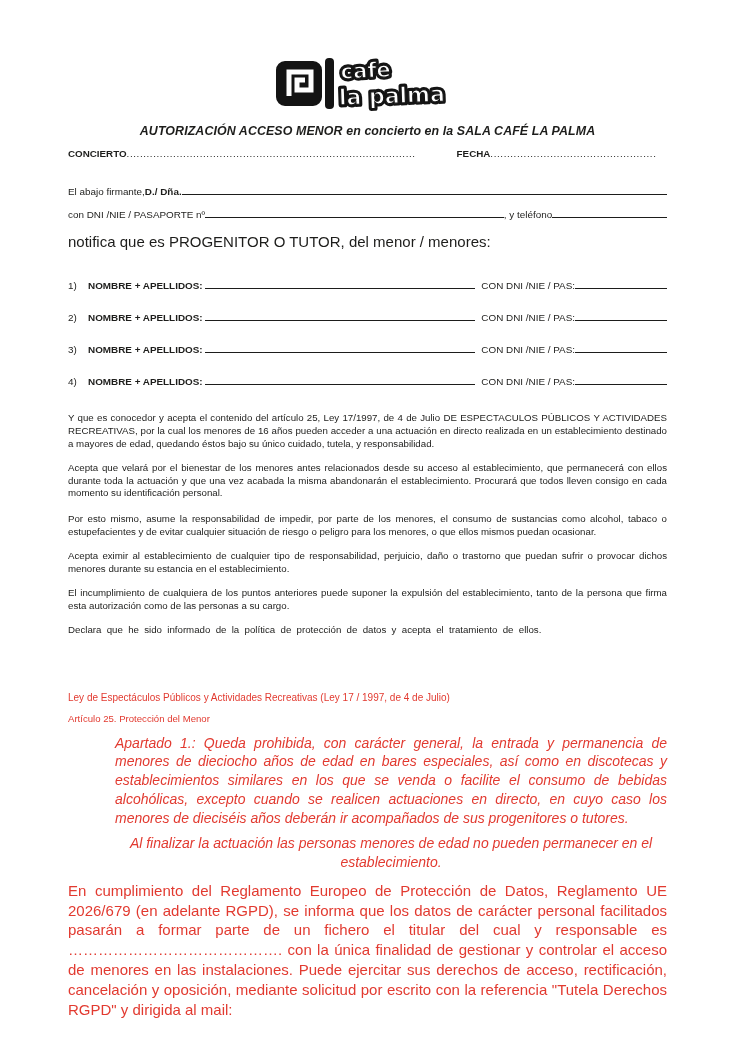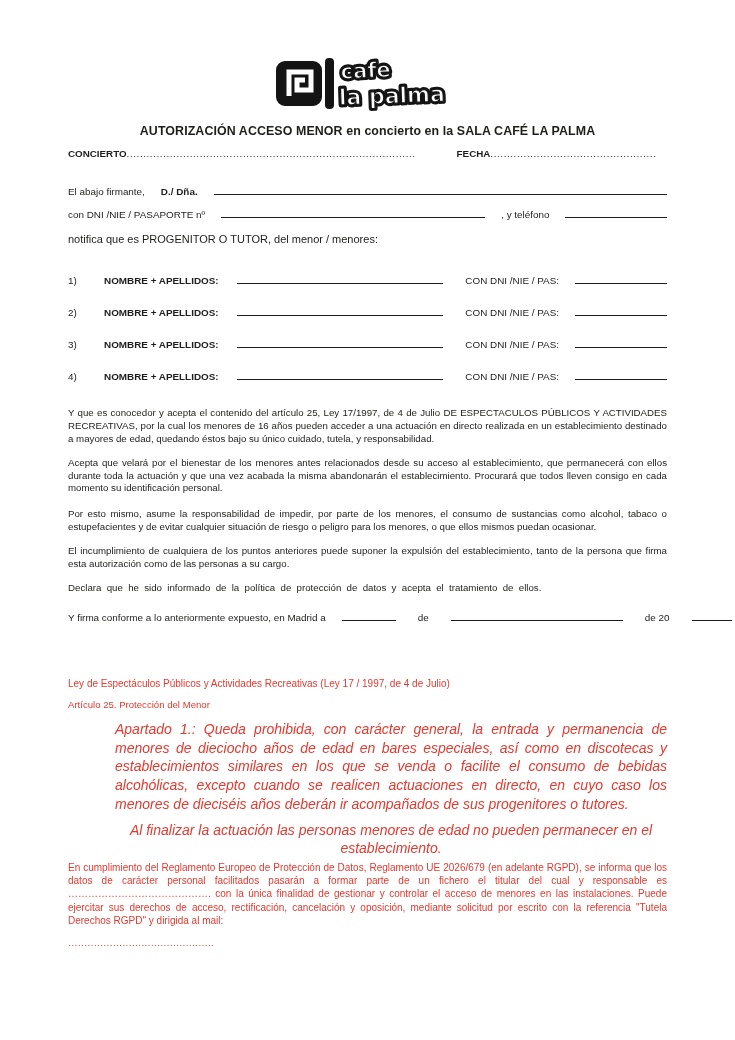--- a/index.html
+++ b/index.html
@@ -15,52 +15,53 @@
     overflow:hidden;
   }
   .logo-row { display:flex; justify-content:center; height:56px; }
   .doc-title {
     margin-top:13px;
     text-align:center;
     font-size:12.4px;
     font-weight:bold;
     letter-spacing:0.1px;
     white-space:nowrap;
+    font-style:italic;
   }
   .hdr-line {
     margin-top:10px;
     display:flex;
     align-items:center;
     font-size:9.8px;
   }
   .b { font-weight:bold; }
   .dots {
     display:inline-block;
     overflow:hidden;
     white-space:nowrap;
     letter-spacing:0.6px;
     vertical-align:baseline;
   }
   .dots-concierto { width:288px; }
   .hdr-gap { width:42px; }
   .dots-fecha { width:166px; }
 
-  .row { display:flex; align-items:flex-end; font-size:9.9px;gap:16px; }
+  .row { display:flex; align-items:flex-end; font-size:9.9px; }
   .row > span { white-space:nowrap; }
   .fill {
     border-bottom:1px solid #1d1d1b;
     height:1px;
     margin-bottom:2px;
     flex:1;
   }
   .fill-fixed { flex:none; }
 
   .signer-1 { margin-top:27px; }
   .signer-2 { margin-top:12px; }
-  .signer-3 { margin-top:13px; font-size:11px; }
+  .signer-3 { margin-top:13px; font-size:15px; }
 
   .minor-row { margin-top:21px; }
   .minor-row.first { margin-top:30px; }
   .minor-num { width:20px; }
   .minor-dni { margin-left:6px; }
   .fill-dni { width:92px; }
   .fill-name { margin-left:2px; }
 
   .para {
     margin:11px 0 0 0;
@@ -83,22 +84,22 @@
   .legal-article { margin-top:10px; font-size:9.6px; }
   .apartado {
     margin:10px 0 0 47px;
     font-size:14px;
     font-style:italic;
     line-height:1.34;
     text-align:justify;
   }
   .apartado-final { margin-top:7px; text-align:center; }
   .rgpd {
-    margin-top:3px;
-    font-size:10px;
+    margin-top:9px;
+    font-size:15px;
     line-height:1.32;
     text-align:justify;
   }
   .rgpd-dots { margin-top:1px; font-size:9.6px; letter-spacing:0.5px; }
 </style>
 </head>
 <body>
 
 <div class="page">
 
@@ -172,31 +173,24 @@
     <span class="minor-num">4)</span>
     <span class="b">NOMBRE + APELLIDOS:</span>
     <span class="fill fill-name"></span>
     <span class="minor-dni">CON DNI /NIE / PAS:</span>
     <span class="fill fill-fixed fill-dni"></span>
   </div>
 
   <p class="para p-first">Y que es conocedor y acepta el contenido del artículo 25, Ley 17/1997, de 4 de Julio DE ESPECTACULOS PÚBLICOS Y ACTIVIDADES RECREATIVAS, por la cual los menores de 16 años pueden acceder a una actuación en directo realizada en un establecimiento destinado a mayores de edad, quedando éstos bajo su único cuidado, tutela, y responsabilidad.</p>
   <p class="para">Acepta que velará por el bienestar de los menores antes relacionados desde su acceso al establecimiento, que permanecerá con ellos durante toda la actuación y que una vez acabada la misma abandonarán el establecimiento. Procurará que todos lleven consigo en cada momento su identificación personal.</p>
   <p class="para gap-up">Por esto mismo, asume la responsabilidad de impedir, por parte de los menores, el consumo de sustancias como alcohol, tabaco o estupefacientes y de evitar cualquier situación de riesgo o peligro para los menores, o que ellos mismos puedan ocasionar.</p>
+  <p class="para">Acepta eximir al establecimiento de cualquier tipo de responsabilidad, perjuicio, daño o trastorno que puedan sufrir o provocar dichos menores durante su estancia en el establecimiento.</p>
   <p class="para">El incumplimiento de cualquiera de los puntos anteriores puede suponer la  expulsión del establecimiento, tanto de la persona que firma esta autorización como de las personas a su cargo.</p>
   <p class="para wide">Declara que he sido informado de la política de protección de datos y acepta el tratamiento de ellos.</p>
 
-  <div class="row sig-row">
-    <span>Y firma conforme a lo anteriormente expuesto, en Madrid a</span>
-    <span class="fill fill-fixed sig-b1"></span>
-    <span class="sig-de">de</span>
-    <span class="fill fill-fixed sig-b2"></span>
-    <span class="sig-de">de 20</span>
-    <span class="fill fill-fixed sig-b3"></span>
-  </div>
 
   <div class="red legal-title">Ley de Espectáculos Públicos y Actividades Recreativas (Ley 17 / 1997, de 4 de Julio)</div>
   <div class="red legal-article">Artículo 25. Protección del Menor</div>
   <p class="red apartado">Apartado 1.: Queda prohibida, con carácter general, la entrada y permanencia de menores de dieciocho años de edad en bares especiales, así como en discotecas y establecimientos similares en los que se venda o facilite el consumo de bebidas alcohólicas, excepto cuando se realicen actuaciones en directo, en cuyo caso los menores de dieciséis años deberán ir acompañados de sus progenitores o tutores.</p>
   <p class="red apartado apartado-final">Al finalizar la actuación las personas menores de edad no pueden permanecer en el establecimiento.</p>
   <p class="red rgpd">En cumplimiento del Reglamento Europeo de Protección de Datos, Reglamento UE 2026/679 (en adelante RGPD), se informa que los datos de carácter personal facilitados pasarán a formar parte de un fichero el titular del cual y responsable es ……………………………………. con la única finalidad de gestionar y controlar el acceso de menores en las instalaciones. Puede ejercitar sus derechos de acceso, rectificación, cancelación y oposición, mediante solicitud por escrito con la referencia "Tutela Derechos RGPD" y dirigida al mail:</p>
   <div class="red rgpd-dots">…...........................................</div>
 
 </div>
 

